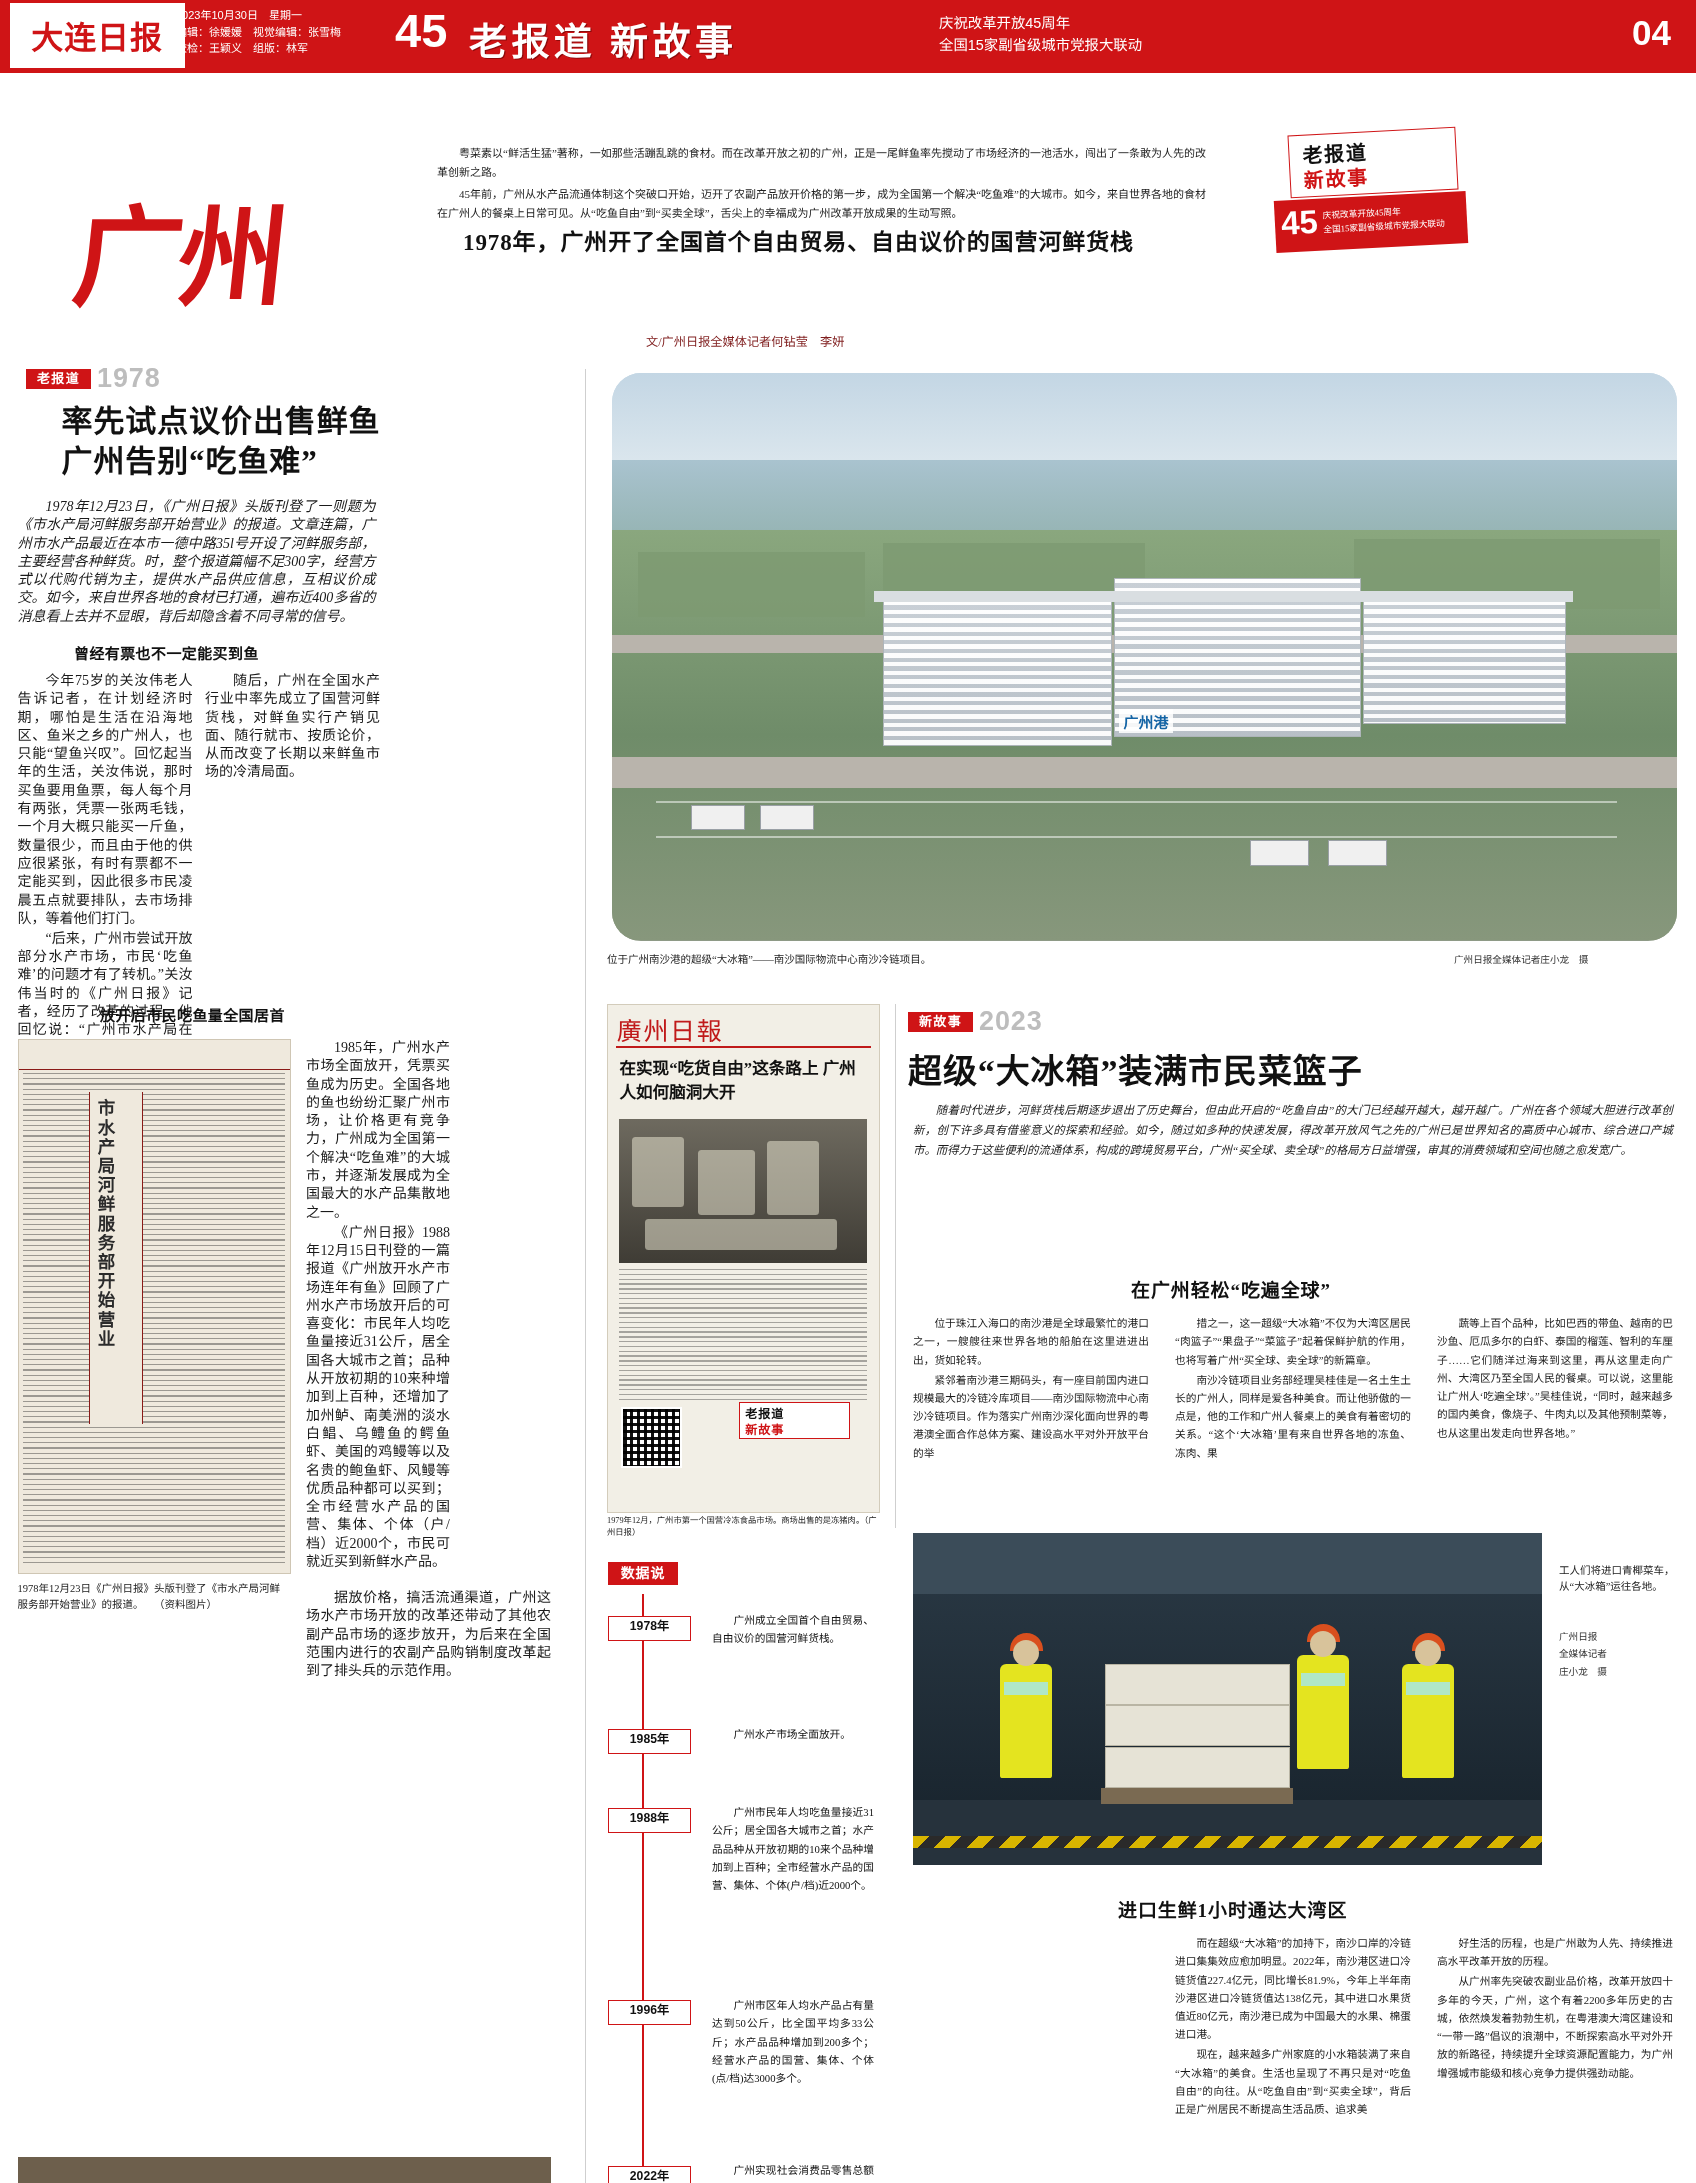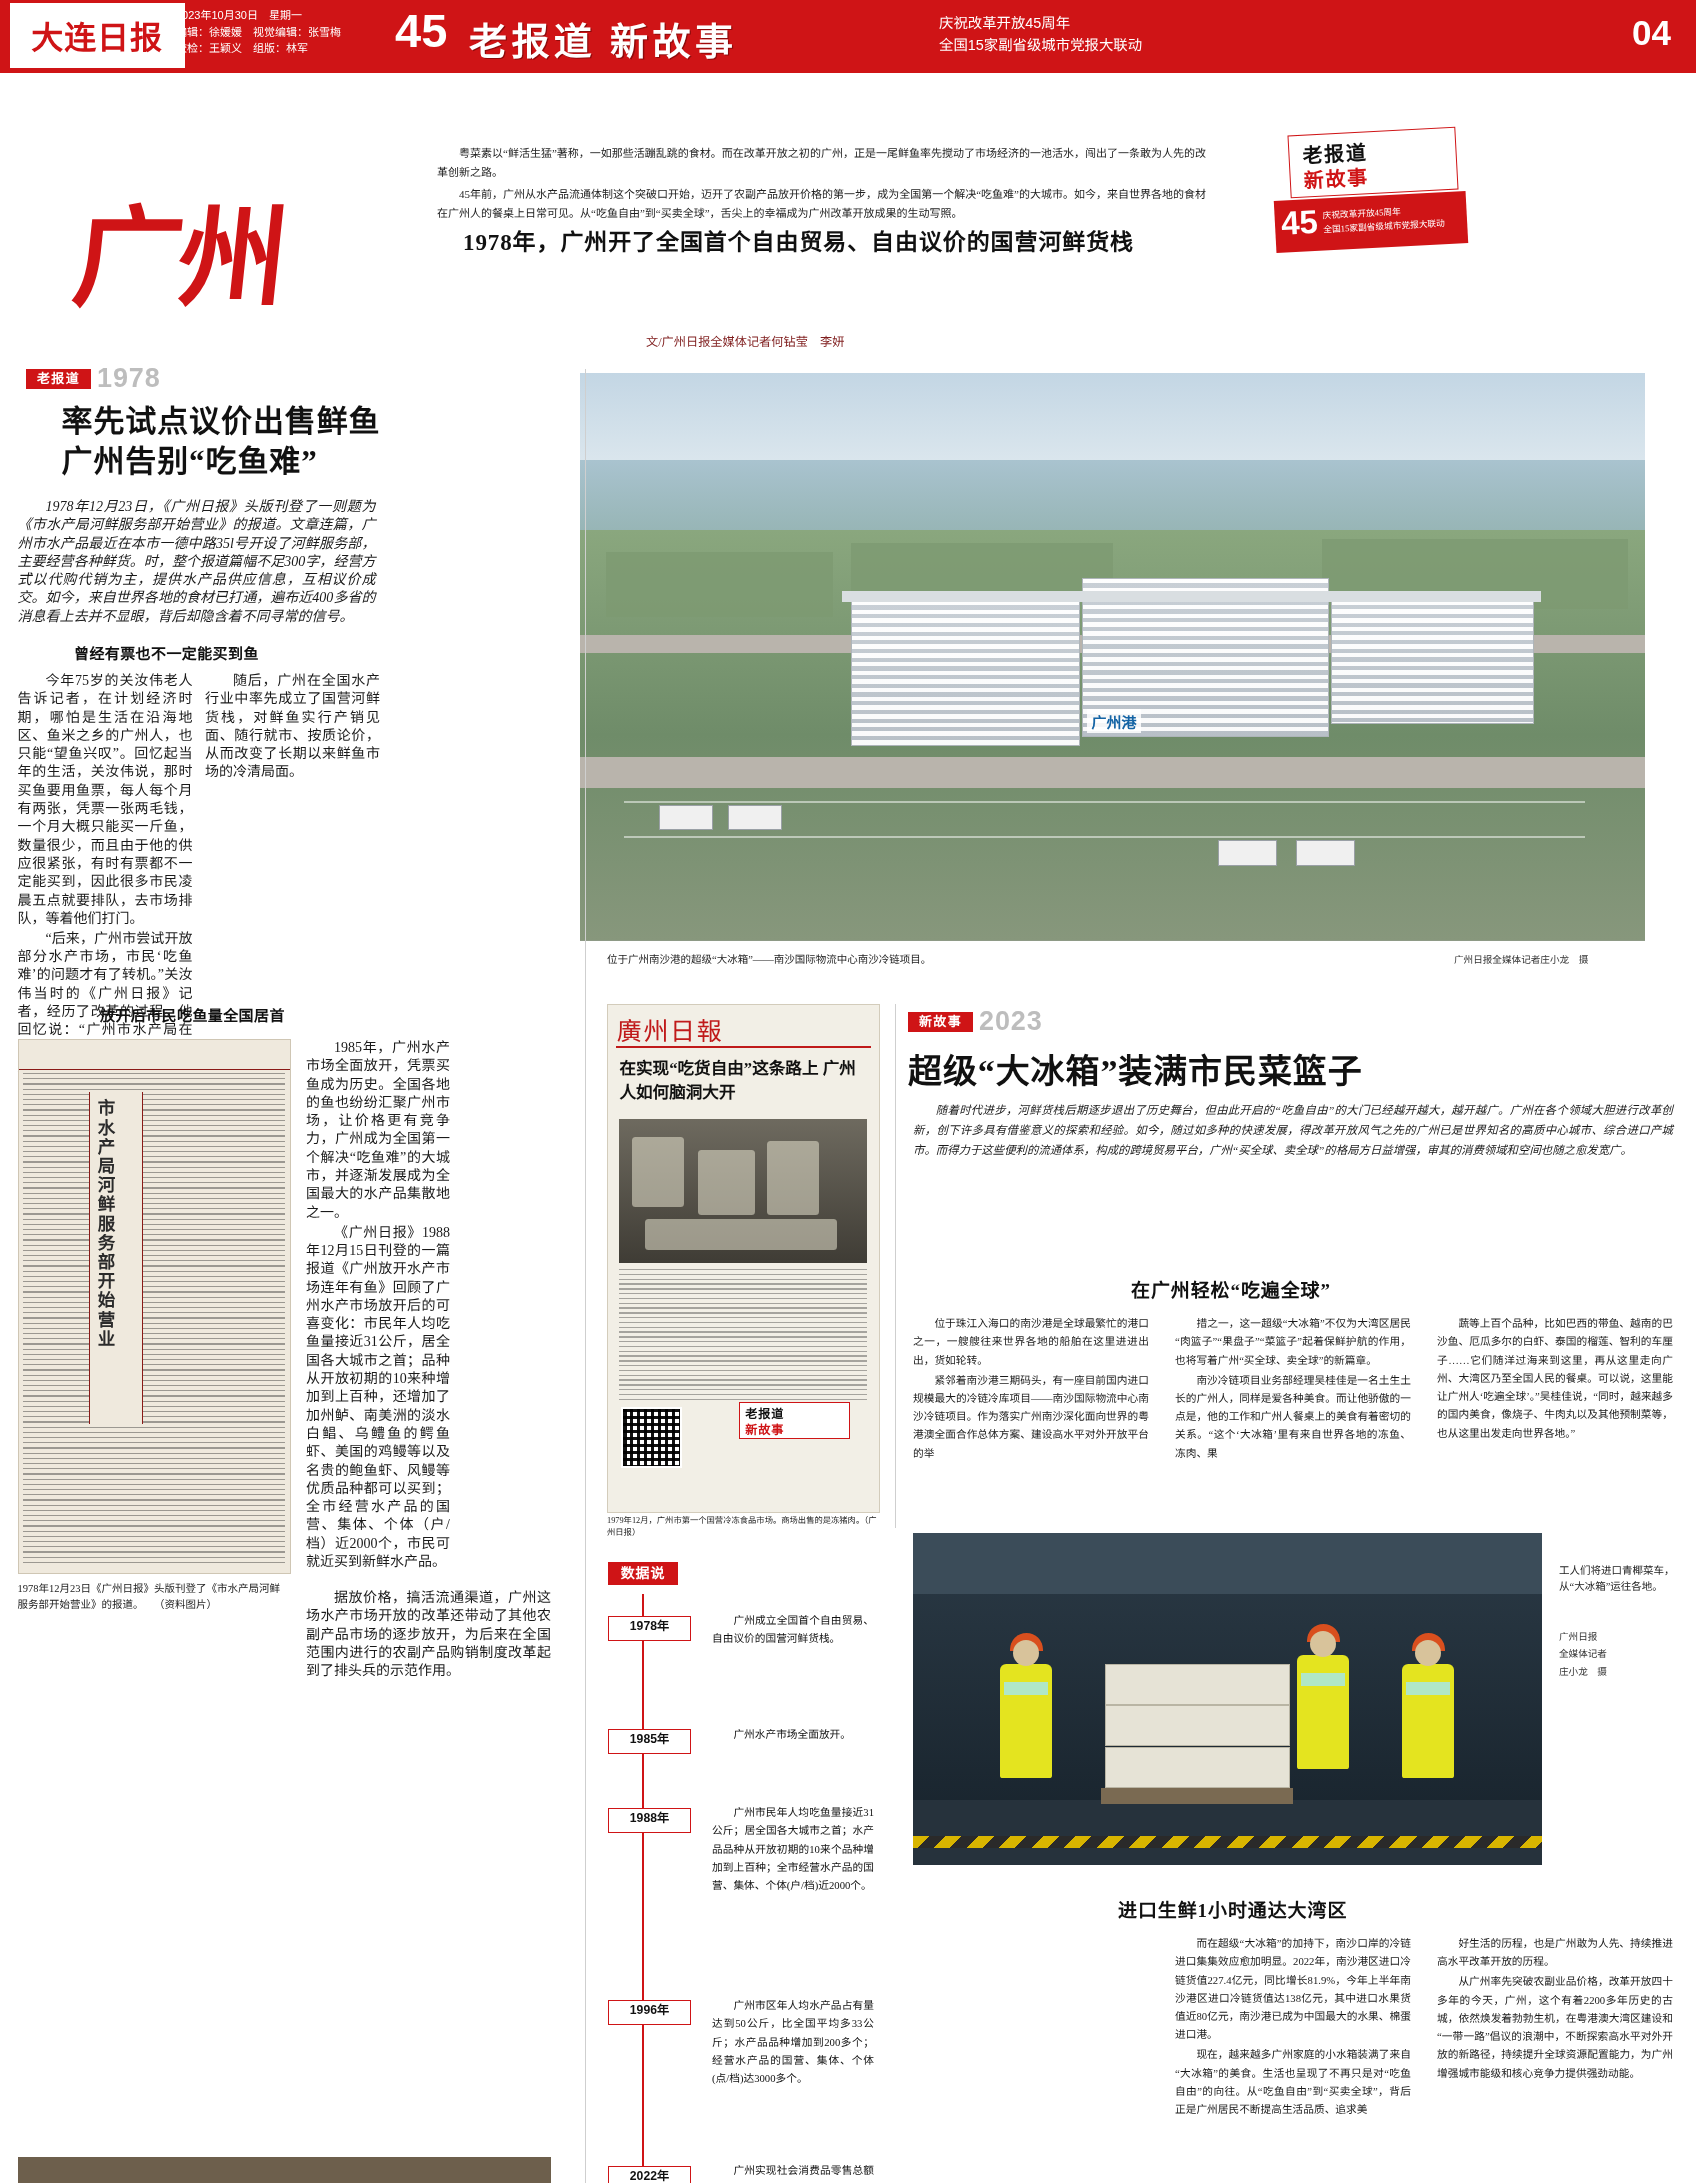--- a/index.html
+++ b/index.html
@@ -50,22 +50,22 @@
   .ital{font-style:italic;}
 
   .midhead{position:absolute;font-size:15px;font-weight:bold;color:#111;letter-spacing:0.4px;}
 
   
   .img{position:absolute;overflow:hidden;}
   .cap{position:absolute;font-size:10.5px;color:#222;line-height:15.7px;}
   .credit{position:absolute;font-size:9.6px;color:#333;}
 
   
-  .ph-port{left:580px;top:373px;width:1065px;height:568px;
-    background:linear-gradient(#bfd4e2 0%,#cfe0ea 18%,#b9cfc0 30%,#8fae86 46%,#7d9a72 58%,#9aa98e 70%,#8e9a86 100%);}
+  .ph-port{left:612px;top:373px;width:1065px;height:568px;
+    background:linear-gradient(#bfd4e2 0%,#cfe0ea 18%,#b9cfc0 30%,#8fae86 46%,#7d9a72 58%,#9aa98e 70%,#8e9a86 100%);border-radius:29px;}
   .ph-port .sky{position:absolute;left:0;top:0;width:100%;height:105px;background:linear-gradient(#c3d6e4,#dfe9ef);}
   .ph-port .water{position:absolute;left:0;top:87px;width:100%;height:87px;background:linear-gradient(#a9c3cf,#93b2b0);}
   .ph-port .land{position:absolute;left:0;top:157px;width:100%;height:410px;background:linear-gradient(#8aa77e,#6f8c69 50%,#87977c);}
   .ph-port .field{position:absolute;background:#7d9a72;opacity:.8;}
   .ph-port .bld{position:absolute;background:linear-gradient(#eef1f3,#c9ced2);border:0.9px solid #aeb5ba;}
   .ph-port .bld .stripes{position:absolute;left:0;top:0;width:100%;height:100%;
     background:repeating-linear-gradient(to bottom,rgba(255,255,255,.9) 0 4.4px, rgba(170,180,190,.55) 4.4px 8.7px);}
   .ph-port .roof{position:absolute;background:#d9dee1;}
   .ph-port .road{position:absolute;background:#b9b4ac;}
   .ph-port .lotline{position:absolute;background:rgba(255,255,255,.5);}

